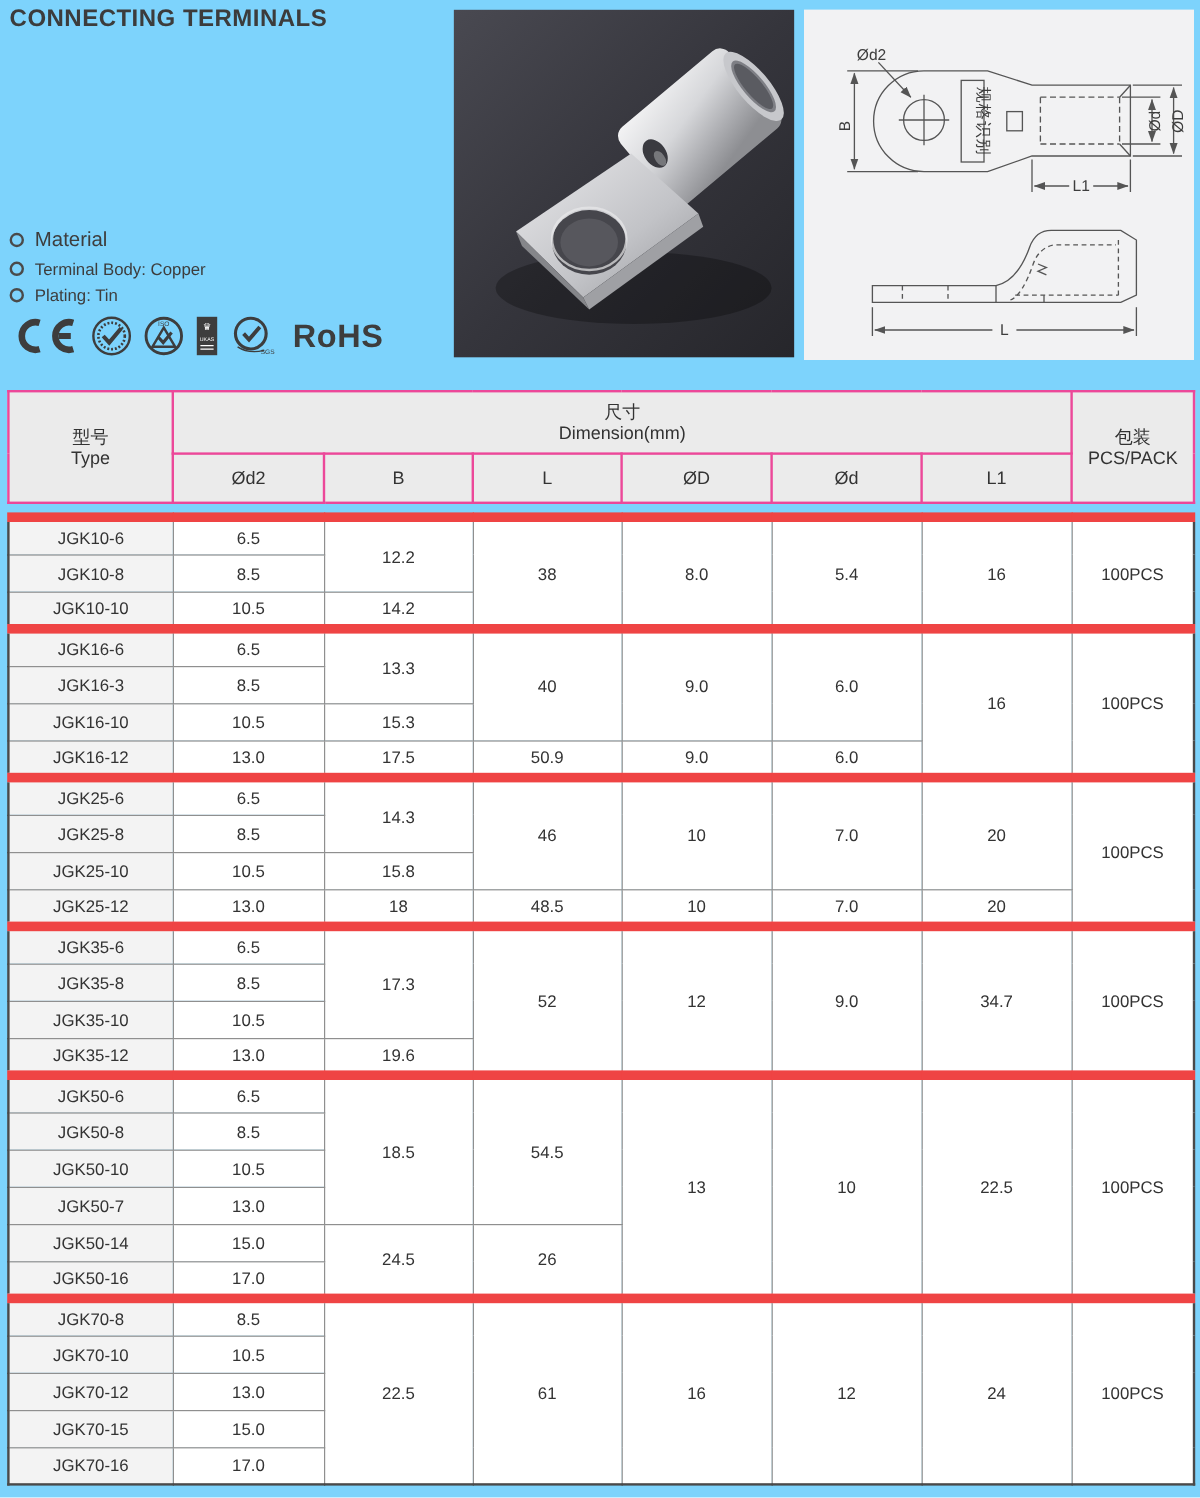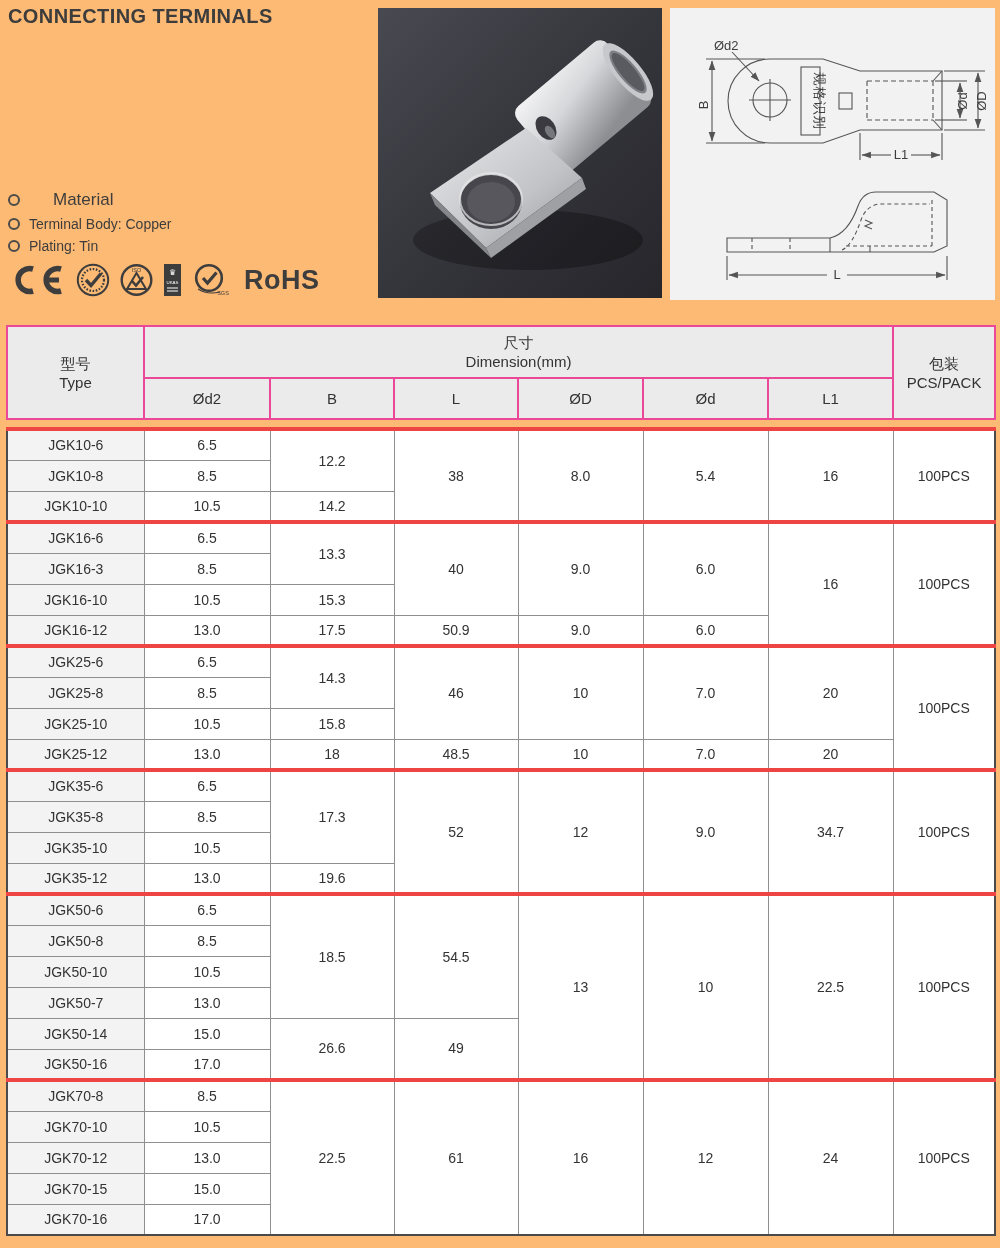--- a/index.html
+++ b/index.html
@@ -1,52 +1,52 @@
 <!DOCTYPE html>
 <html><head>
 <meta charset="utf-8">
 <style>
   html,body{margin:0;padding:0;background:#fff;}
-  #page{position:relative;width:1000px;height:1248px;background:#fdba74;
+  #page{position:relative;width:1000px;height:1248px;background:#7dd3fc;
         font-family:"Liberation Sans","DejaVu Sans",sans-serif;color:#333;overflow:hidden;}
 
   .page-title{position:absolute;left:8px;top:5px;font-size:20px;font-weight:bold;
               color:#3c3c3c;letter-spacing:.4px;}
 
   
   .photo{position:absolute;left:378px;top:8px;width:284px;height:290px;}
 
   
   .drawing{position:absolute;left:670px;top:8px;width:325px;height:292px;background:#f2f2f3;}
 
   
   .material{position:absolute;left:8px;top:190px;}
   .mat-row{display:flex;align-items:center;margin-bottom:6px;}
   .bullet{width:8px;height:8px;border:2px solid #4a4a4a;border-radius:50%;
           margin-right:9px;flex:0 0 auto;}
-  .mat-heading{font-size:17px;color:#3d3d3d;margin-left:24px;}
+  .mat-heading{font-size:17px;color:#3d3d3d;}
   .mat-item{font-size:14px;color:#3d3d3d;}
 
   
   .certs{position:absolute;left:8px;top:260px;height:40px;display:flex;align-items:center;}
   .cert{margin-right:10px;display:flex;align-items:center;}
   .rohs{font-size:27px;font-weight:bold;color:#3d3d3d;letter-spacing:.5px;margin-left:4px;}
 
   
   table{border-collapse:collapse;table-layout:fixed;}
   .hdr-table{position:absolute;left:6px;top:325px;width:988px;background:#ebebeb;
              border:2px solid #4a4a4a;}
   .hdr-table td{border:2px solid #ec4899;text-align:center;vertical-align:middle;
                 font-size:15px;color:#333;padding:0;}
   .hdr-table tr.r1{height:52px;}
   .hdr-table tr.r2{height:41px;}
   .body-table{position:absolute;left:6px;top:427px;width:988px;border:2px solid #4a4a4a;}
   .body-table td{border:1px solid #8f8f8f;text-align:center;vertical-align:middle;
                  font-size:14px;color:#333;background:#fff;padding:0;}
-  .body-table tbody{border-top:4px solid #ef4444;}
+  .body-table tbody{border-top:8px solid #ef4444;}
   .body-table tr{height:31px;}
   .body-table td.type-cell{background:#f3f3f3;}
 </style>
 </head>
 <body>
 
 <div id="page">
 
   <div class="page-title">CONNECTING TERMINALS</div>
 
@@ -400,22 +400,22 @@
           <td class="type-cell">JGK50-10</td>
           <td>10.5</td>
         </tr>
         <tr>
           <td class="type-cell">JGK50-7</td>
           <td>13.0</td>
         </tr>
         <tr>
           <td class="type-cell">JGK50-14</td>
           <td>15.0</td>
-          <td rowspan="2">26.6</td>
-          <td rowspan="2">49</td>
+          <td rowspan="2">24.5</td>
+          <td rowspan="2">26</td>
         </tr>
         <tr>
           <td class="type-cell">JGK50-16</td>
           <td>17.0</td>
         </tr>
       </tbody>
       <tbody>
         <tr>
           <td class="type-cell">JGK70-8</td>
           <td>8.5</td>

